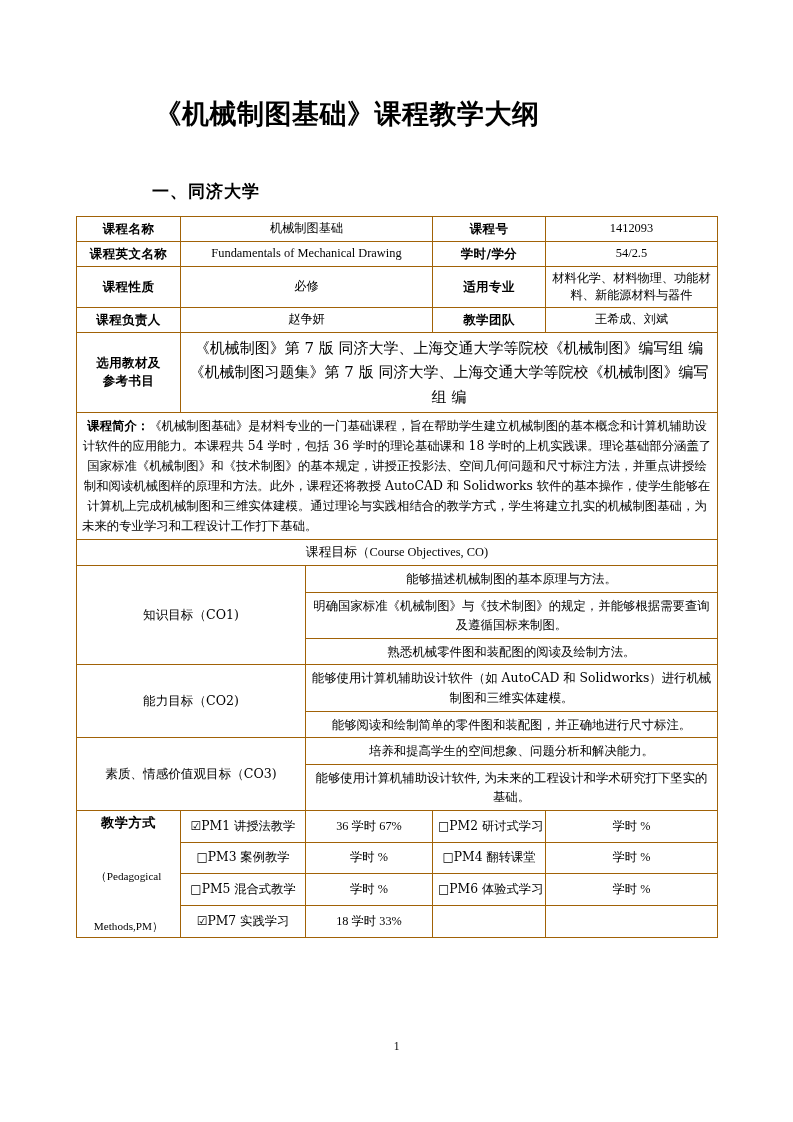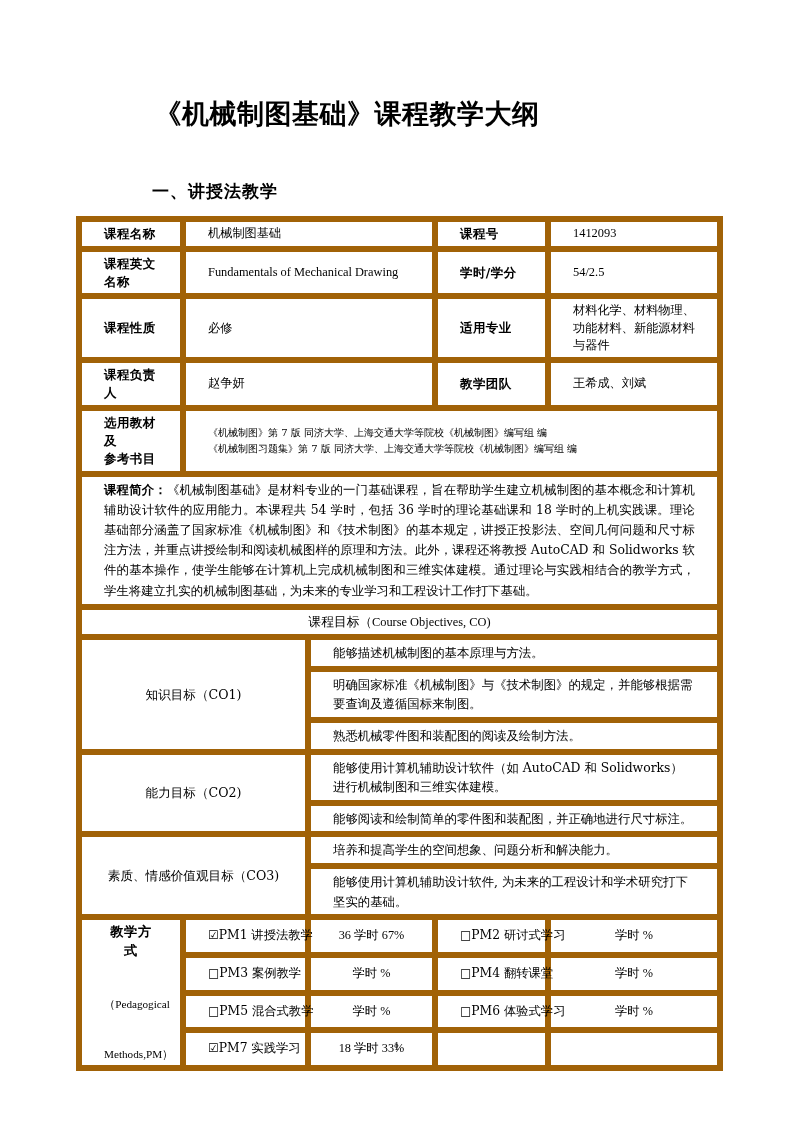--- a/index.html
+++ b/index.html
@@ -45,23 +45,24 @@
     position: absolute;
     left: 76px;
     top: 216px;
     width: 641px;
     border-collapse: collapse;
     table-layout: fixed;
     font-size: 12.2px;
     line-height: 1.42;
   }
   table.main td {
-    border: 6px solid #a16207;
-    padding: 3px 22px;
+    border: 1px solid #a16207;
+    padding: 3px 5px;
     vertical-align: middle;
+    text-align: center;
   }
   .lbl {
     font-weight: bold;
     font-family: "DejaVu Sans", "Liberation Sans", sans-serif;
     font-size: 12.5px;
     letter-spacing: 0.4px;
   }
   .val {
     font-family: "DejaVu Serif", "Liberation Serif", serif;
   }
@@ -74,21 +75,21 @@
     text-align-last: left;
     padding: 4px 7px 5px 7px;
     line-height: 1.62;
     font-size: 12.4px;
     margin-left: 19px;
   }
   .books {
     text-align: left;
     padding: 3px 6px;
     line-height: 1.62;
-    font-size: 10px;
+    font-size: 15px;
   }
   .intro-lead {
     font-weight: bold;
     font-family: "DejaVu Sans", "Liberation Sans", sans-serif;
   }
   .co-banner {
     font-weight: normal;
     font-family: "DejaVu Sans", "Liberation Sans", sans-serif;
     font-size: 12.8px;
     text-align: center;
@@ -158,21 +159,21 @@
     font-family: "Liberation Serif", "DejaVu Serif", serif;
   }
 </style>
 </head>
 <body>
 
 <div class="page">
 
   <div class="doc-title">《机械制图基础》课程教学大纲</div>
 
-  <div class="section-heading">一、讲授法教学</div>
+  <div class="section-heading">一、同济大学</div>
 
   <table class="main">
     <colgroup>
       <col style="width:104px">
       <col style="width:125px">
       <col style="width:127px">
       <col style="width:113px">
       <col style="width:172px">
     </colgroup>
     <tbody>

